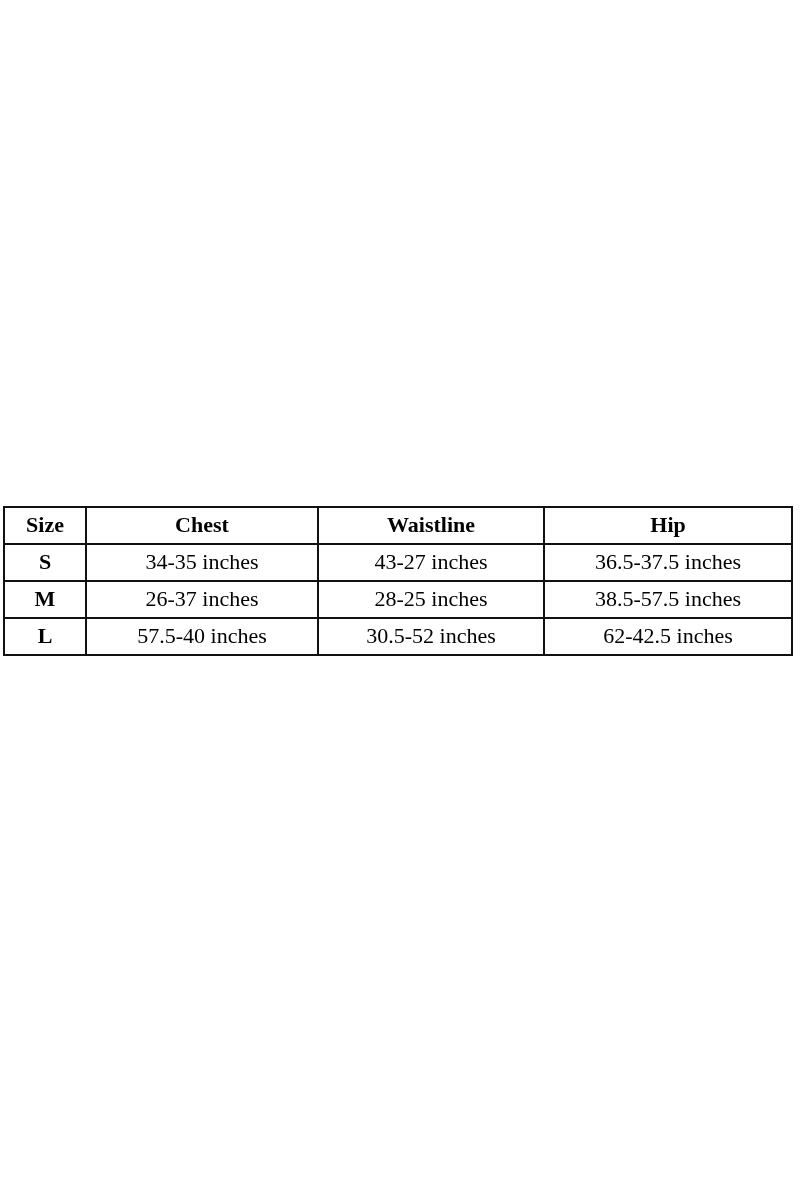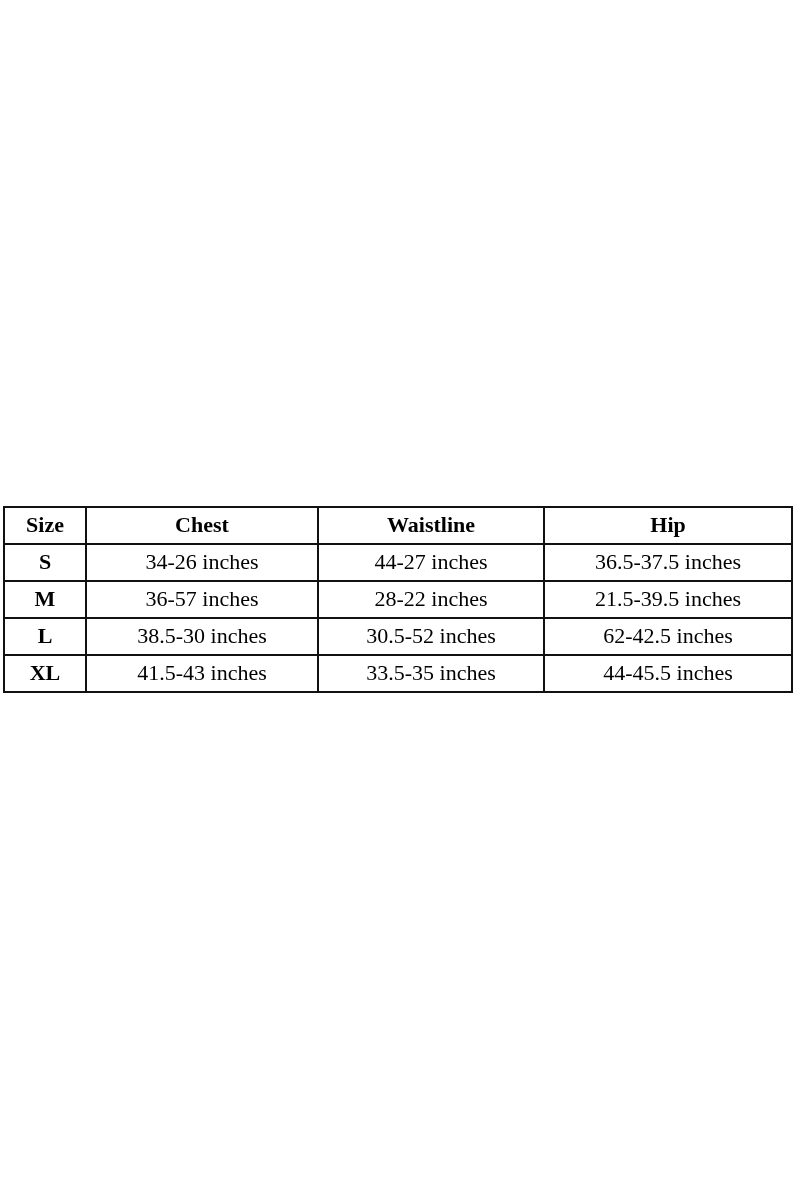--- a/index.html
+++ b/index.html
@@ -62,37 +62,31 @@
       <tr>
         <th>Size</th>
         <th>Chest</th>
         <th>Waistline</th>
         <th>Hip</th>
       </tr>
     </thead>
     <tbody>
       <tr>
         <td class="size-cell">S</td>
-        <td>34-26 inches</td>
-        <td>44-27 inches</td>
+        <td>34-35 inches</td>
+        <td>43-27 inches</td>
         <td>36.5-37.5 inches</td>
       </tr>
       <tr>
         <td class="size-cell">M</td>
-        <td>36-57 inches</td>
-        <td>28-22 inches</td>
-        <td>21.5-39.5 inches</td>
+        <td>26-37 inches</td>
+        <td>28-25 inches</td>
+        <td>38.5-57.5 inches</td>
       </tr>
       <tr>
         <td class="size-cell">L</td>
-        <td>38.5-30 inches</td>
+        <td>57.5-40 inches</td>
         <td>30.5-52 inches</td>
         <td>62-42.5 inches</td>
-      </tr>
-      <tr>
-        <td class="size-cell">XL</td>
-        <td>41.5-43 inches</td>
-        <td>33.5-35 inches</td>
-        <td>44-45.5 inches</td>
       </tr>
     </tbody>
   </table>
 </div>
 
 </body></html>

